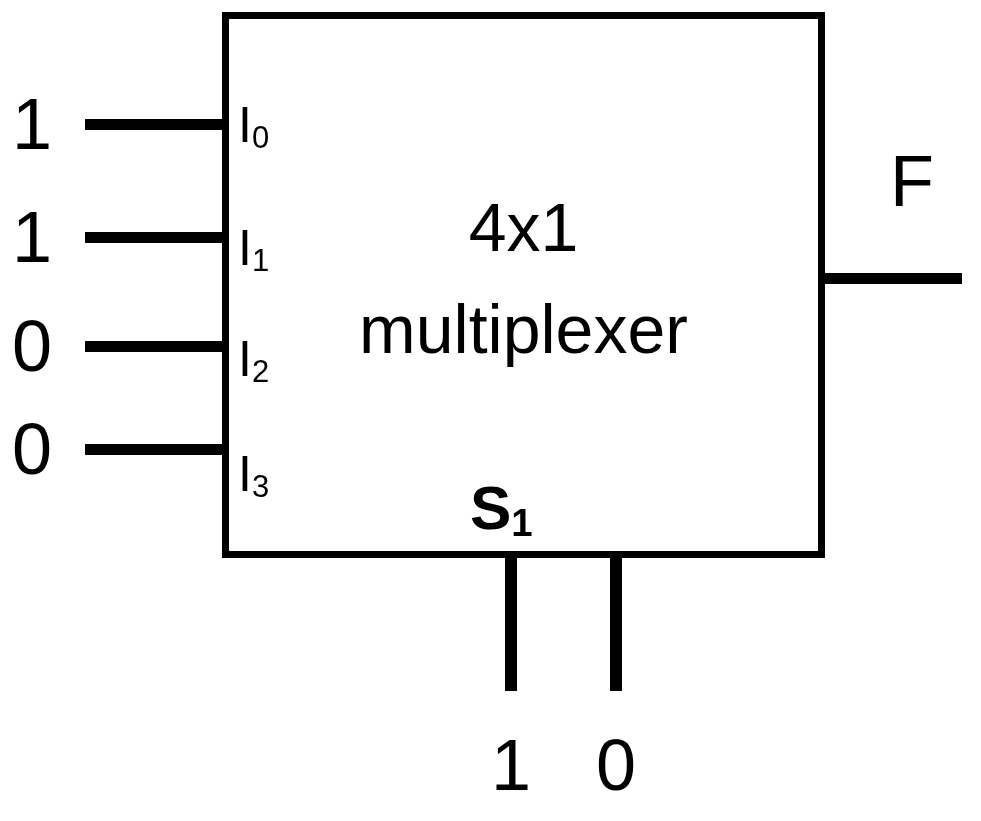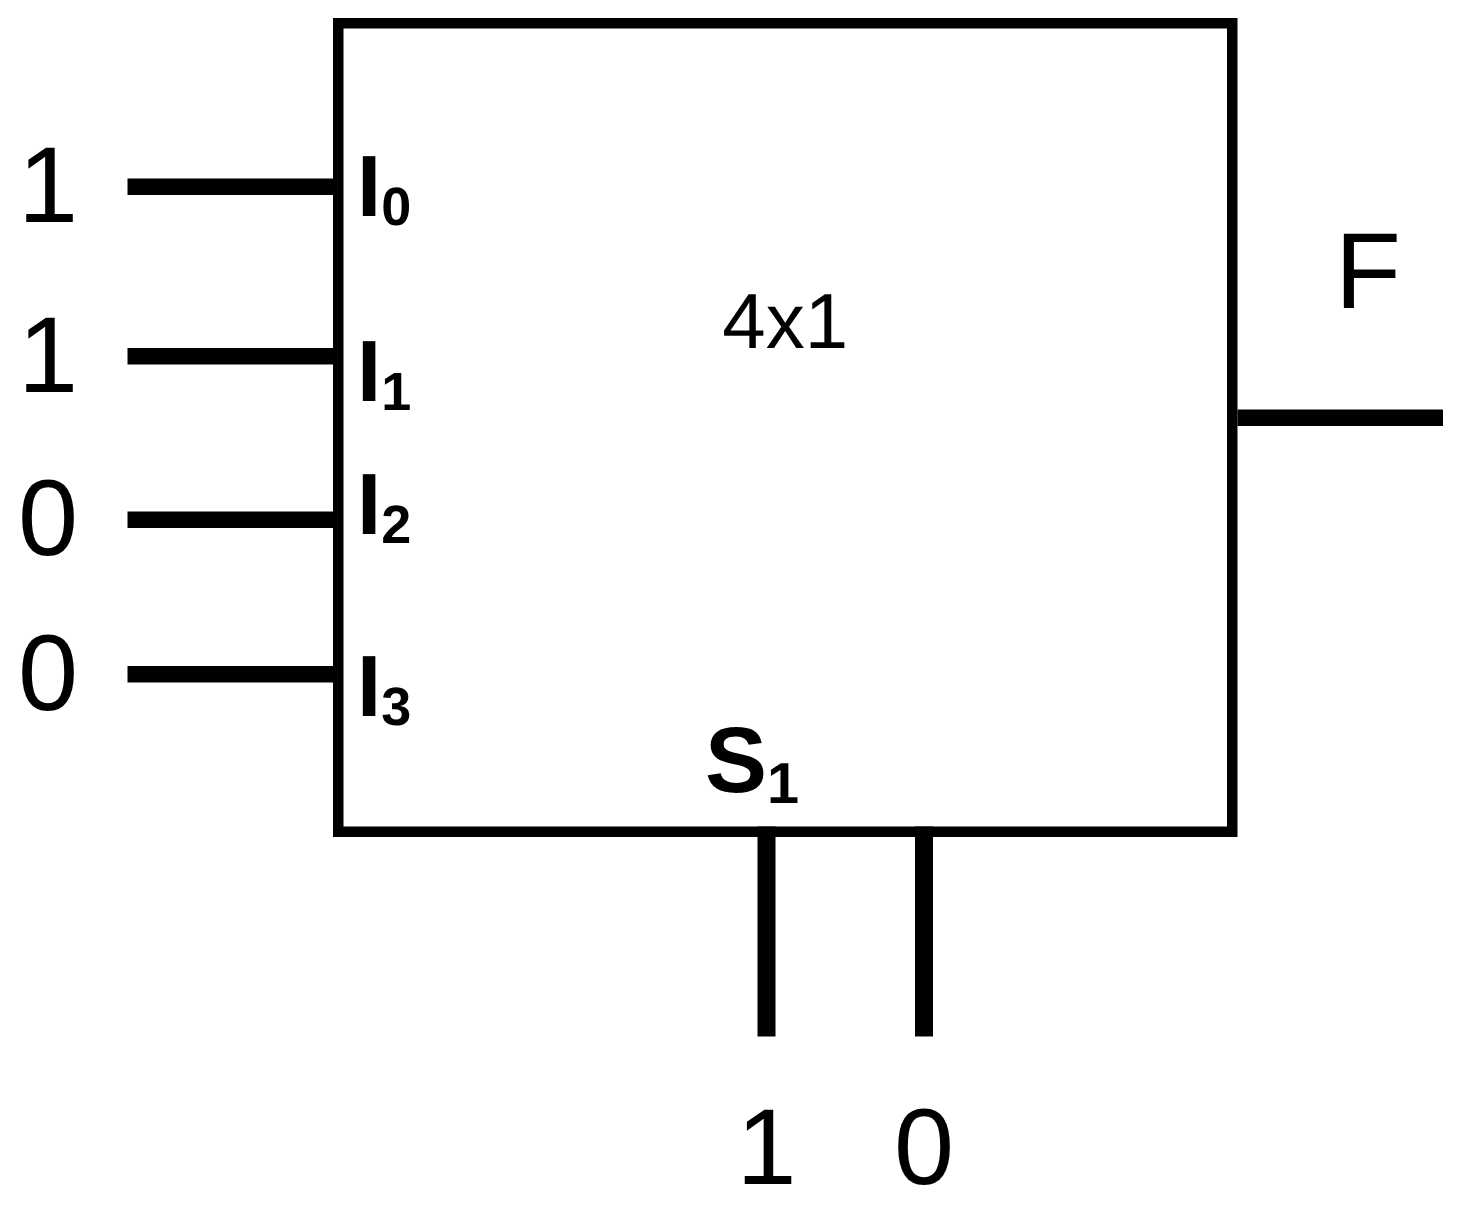--- a/index.html
+++ b/index.html
@@ -35,38 +35,38 @@
 
   .value-label {
     position: absolute;
     font-size: 72px;
     line-height: 1;
     transform: translate(-50%, -50%);
     white-space: nowrap;
   }
   .port-label {
     position: absolute;
-    font-size: 58px;
-    font-weight: bold;
+    font-size: 50px;
+    font-weight: normal;
     line-height: 1;
     transform: translateY(-50%);
     white-space: nowrap;
   }
   .sub {
     font-size: 0.62em;
     position: relative;
     top: 0.18em;
   }
   .mux-title {
     position: absolute;
     left: 222px;
     top: 176px;
     width: 603px;
     text-align: center;
-    font-size: 52px;
+    font-size: 68px;
     line-height: 1.5;
     white-space: nowrap;
   }
   .select-label {
     position: absolute;
     font-size: 62px;
     font-weight: bold;
     line-height: 1;
     transform: translateY(-50%);
     white-space: nowrap;
@@ -82,42 +82,43 @@
 </style>
 </head>
 <body>
 
 <div class="canvas">
 
   <div class="mux-box"></div>
 
   <div class="mux-title">
     <div>4x1</div>
+    <div>multiplexer</div>
   </div>
 
   <div class="value-label" style="left:32px; top:124px;">1</div>
   <div class="value-label" style="left:32px; top:237px;">1</div>
   <div class="value-label" style="left:32px; top:346px;">0</div>
   <div class="value-label" style="left:32px; top:449px;">0</div>
 
   <div class="wire wire-h" style="left:85px; top:119px; width:137px;"></div>
   <div class="wire wire-h" style="left:85px; top:232px; width:137px;"></div>
   <div class="wire wire-h" style="left:85px; top:341px; width:137px;"></div>
   <div class="wire wire-h" style="left:85px; top:444px; width:137px;"></div>
 
   <div class="port-label" style="left:238px; top:125px;">
     <span>I</span><span class="sub">0</span>
   </div>
   <div class="port-label" style="left:238px; top:248px;">
     <span>I</span><span class="sub">1</span>
   </div>
-  <div class="port-label" style="left:238px; top:337px;">
+  <div class="port-label" style="left:238px; top:359px;">
     <span>I</span><span class="sub">2</span>
   </div>
-  <div class="port-label" style="left:238px; top:458px;">
+  <div class="port-label" style="left:238px; top:474px;">
     <span>I</span><span class="sub">3</span>
   </div>
 
   <div class="select-label" style="left:470px; top:508px;">
     <span>S</span><span class="sub">1</span>
   </div>
 
   <div class="wire wire-v" style="left:505px; top:551px; height:140px;"></div>
   <div class="wire wire-v" style="left:610px; top:551px; height:140px;"></div>
 

